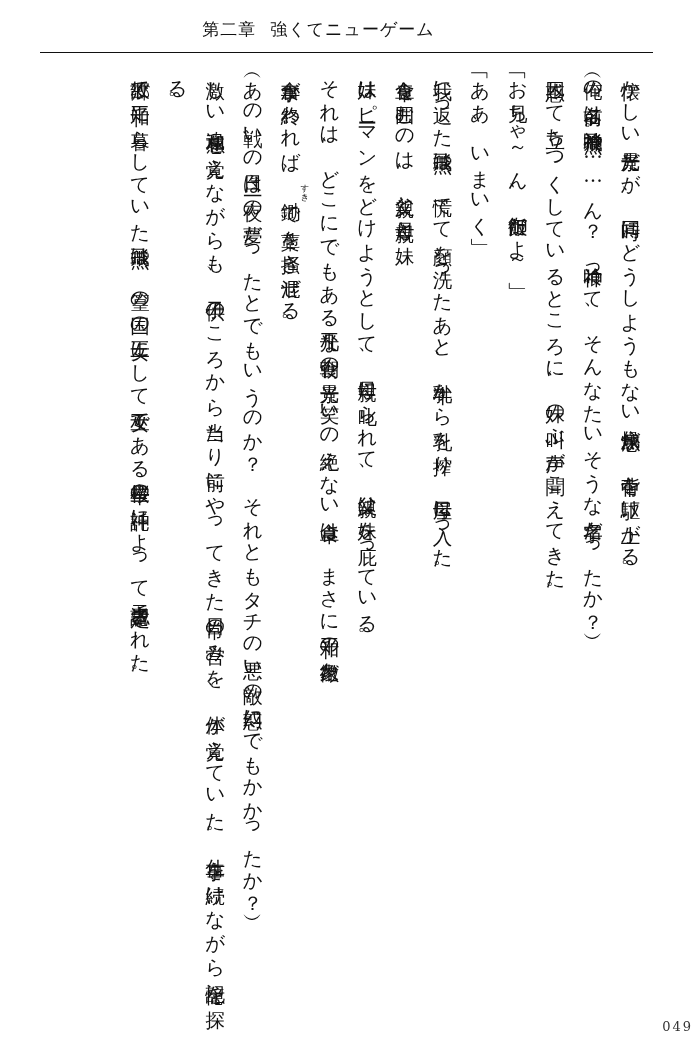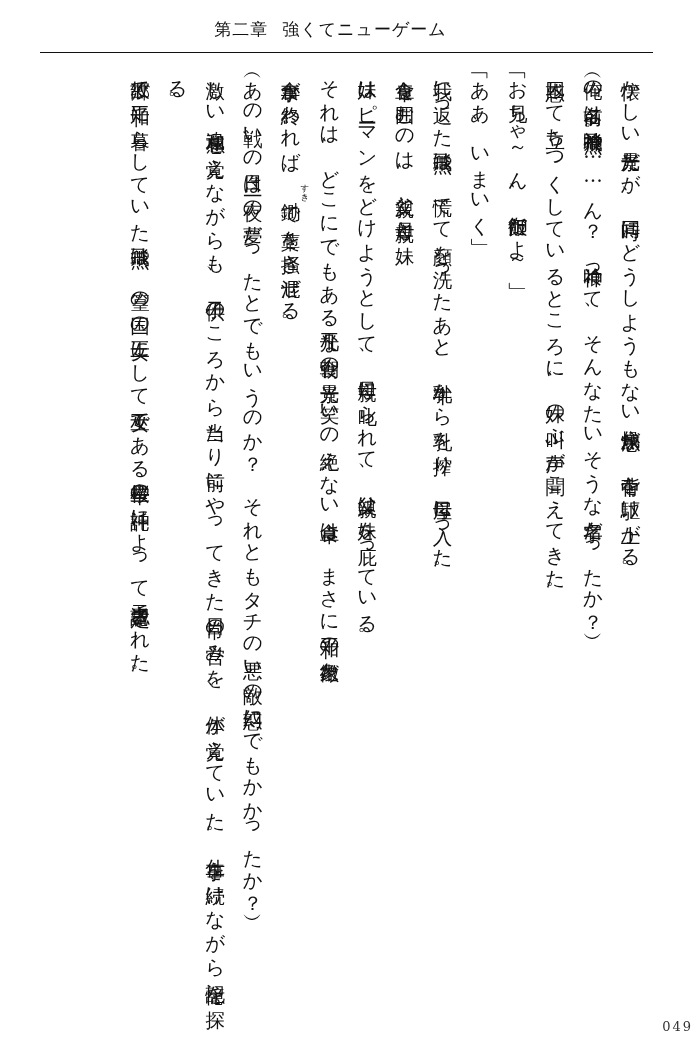--- a/index.html
+++ b/index.html
@@ -22,21 +22,21 @@
     top: 0;
     width: 693px;
     height: 1050px;
     background: #ffffff;
   }
 
   
   .chapter-header {
     position: absolute;
     top: 18px;
-    left: 12px;
+    left: 0;
     width: 637px;
     text-align: center;
     font-size: 17px;
     letter-spacing: 1px;
     font-weight: 500;
     color: #111;
   }
   .chapter-header .num {
     margin-right: 14px;
   }

